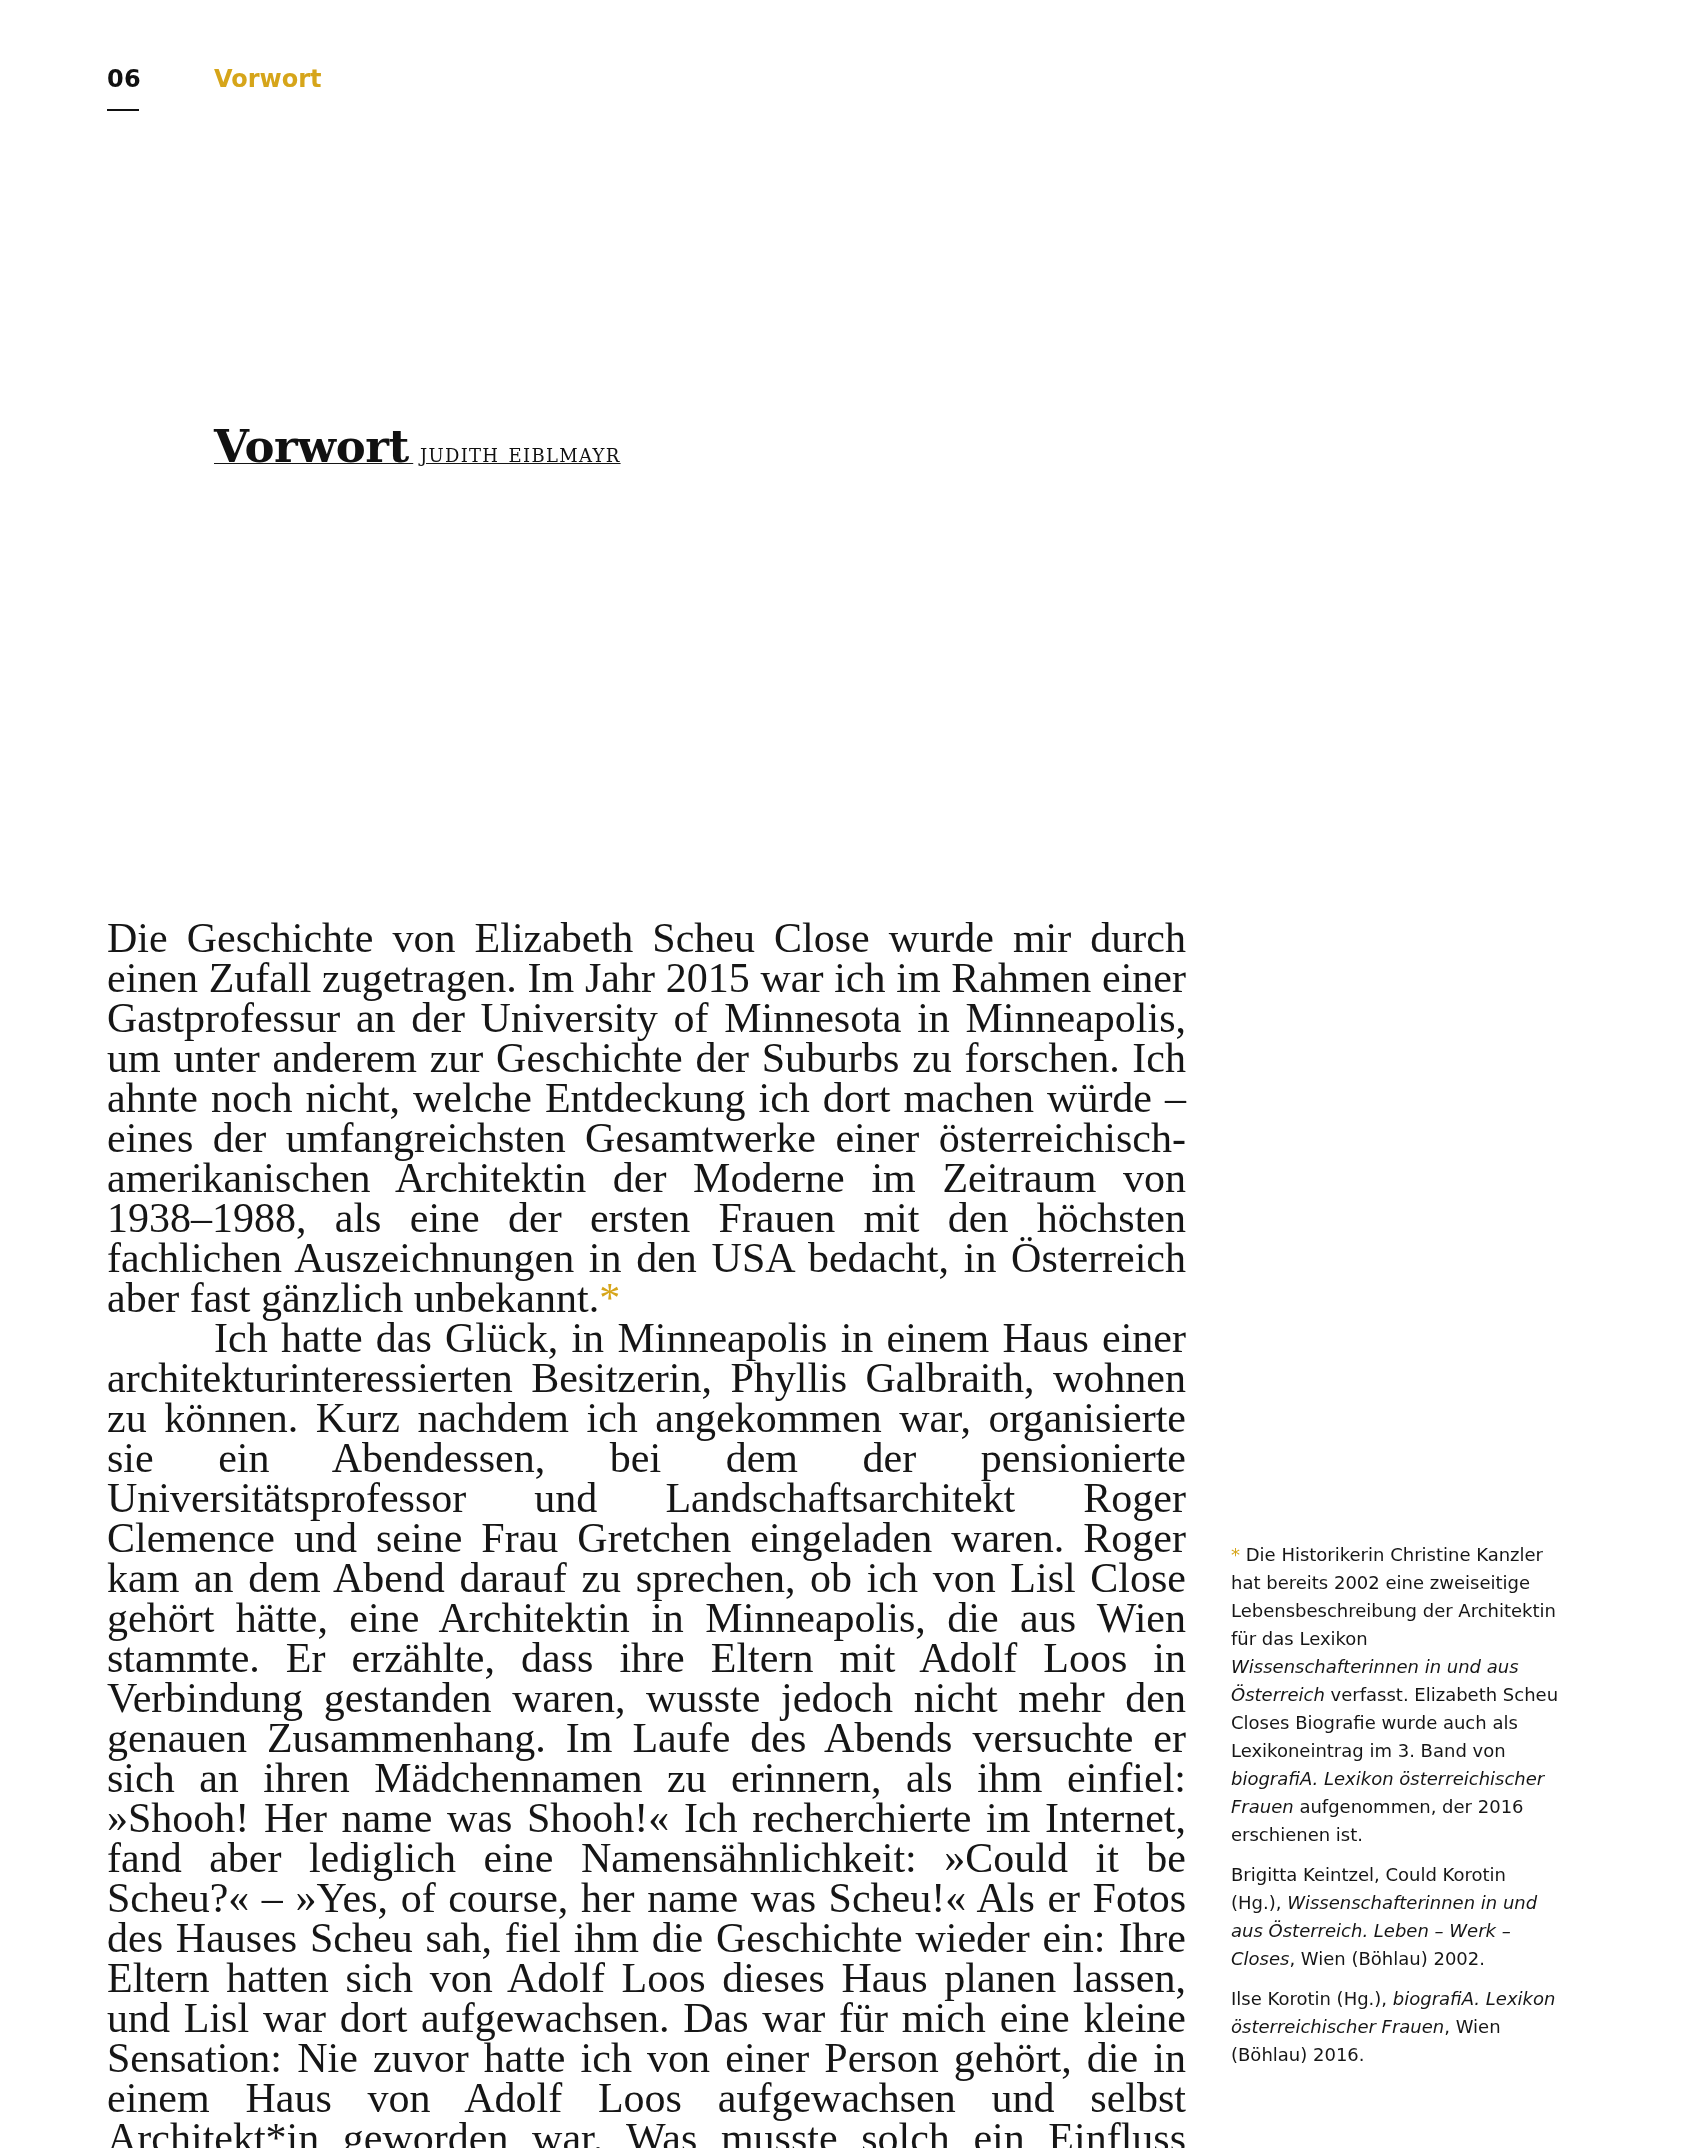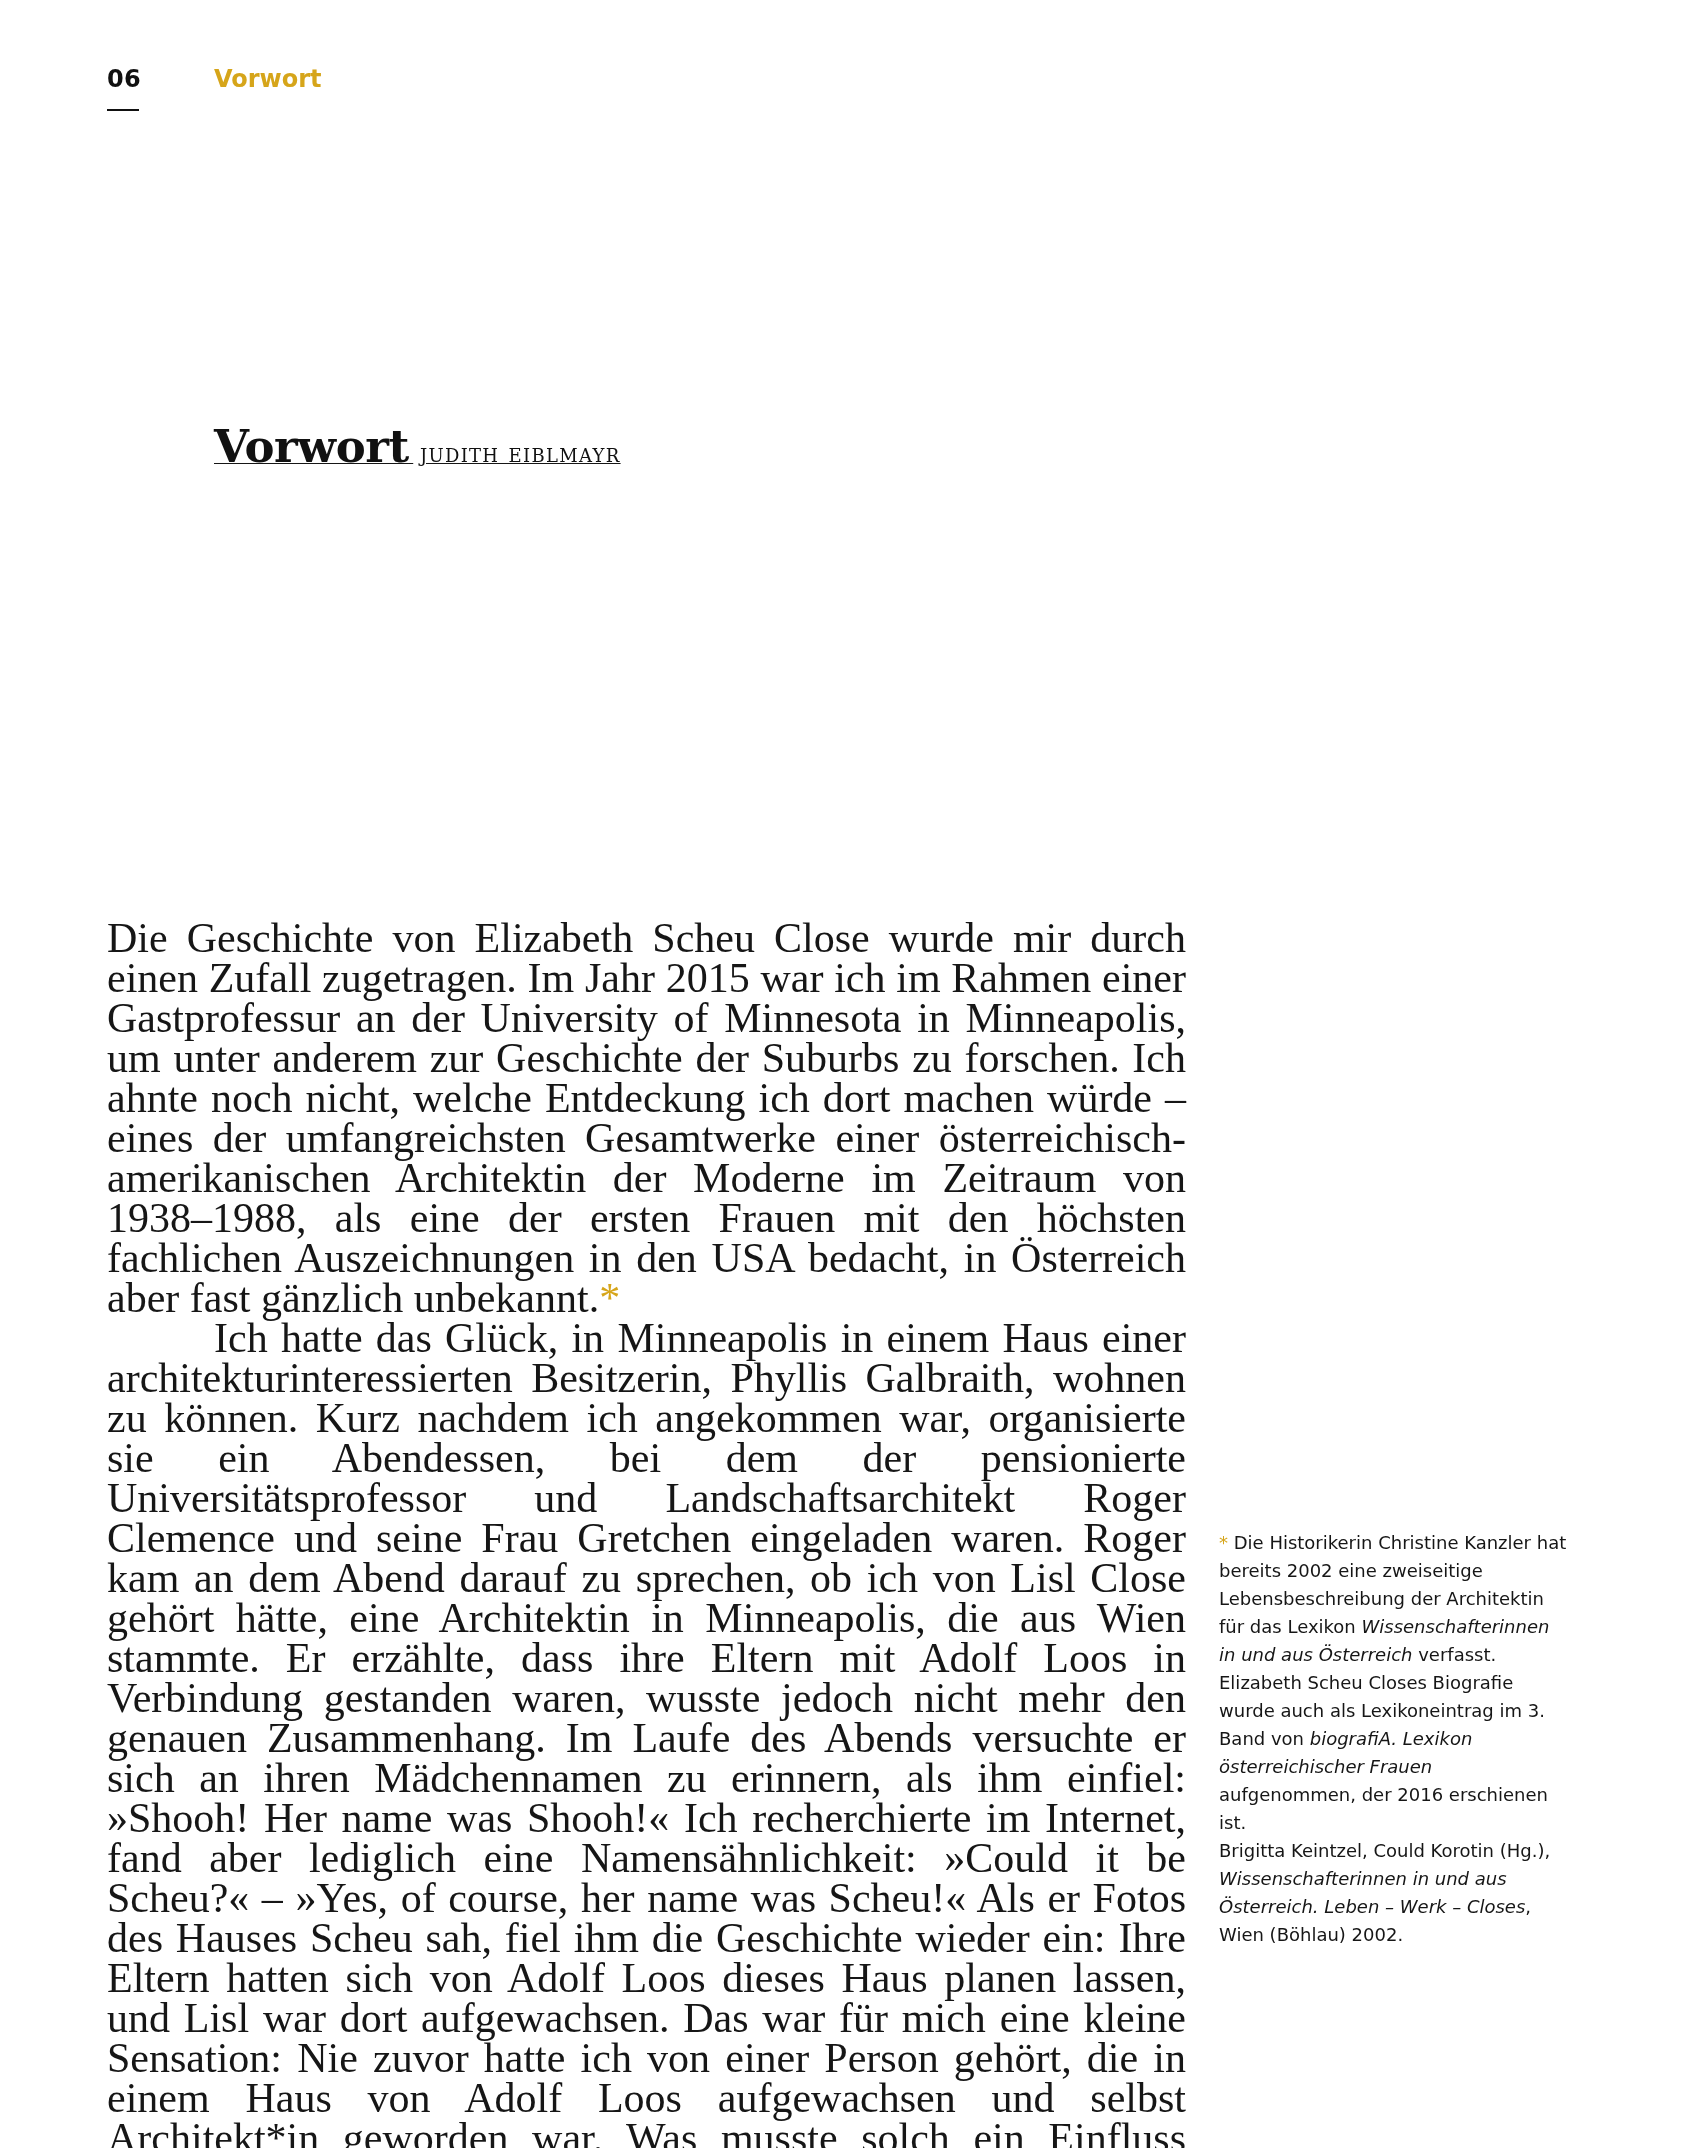--- a/index.html
+++ b/index.html
@@ -9,21 +9,21 @@
   .page-num-rule { position: absolute; left: 0; top: 44px; width: 32px; height: 1.7px; background: #111; }
   .section-name { position: absolute; left: 107px; top: 0; color: #d6a51a; white-space: nowrap; }
   .chapter-heading { position: absolute; left: 214px; top: 420px; white-space: nowrap; font-family: "DejaVu Serif", serif; text-decoration: underline; }
   .chapter-title { font-size: 45px; font-weight: bold; color: #111; letter-spacing: -0.4px; }
   .chapter-author { font-size: 25px; font-variant: small-caps; text-transform: lowercase; letter-spacing: 1.3px; margin-left: 6.7px; color: #111; }
   .body-text { position: absolute; left: 107px; top: 918px; width: 1079px; font-family: "Liberation Serif", serif; font-size: 42px; line-height: 40px; text-align: justify; color: #161616; hyphens: manual; }
   .body-text p { margin: 0; }
   .body-text p.indent { text-indent: 107px; }
   .note-mark { color: #d6a51a; }
   .sidenote { position: absolute; left: 1219px; top: 1529px; width: 352px; font-family: "DejaVu Sans", sans-serif; font-size: 18px; line-height: 28px; color: #161616; }
-  .sidenote p { margin: 0; }
+  .sidenote p { margin: 12px; }
   .sidenote .star { color: #d6a51a; }
   .sidenote em { font-style: italic; }
 </style>
 </head>
 <body>
 
 <div class="running-head">
   <span class="page-num">06</span>
   <span class="page-num-rule"></span>
   <span class="section-name">Vorwort</span>
@@ -35,14 +35,15 @@
 </div>
 
 <div class="body-text">
   <p><span>Die Geschichte von Elizabeth Scheu Close wurde mir durch einen Zufall zugetragen. Im Jahr 2015 war ich im Rahmen einer Gastprofessur an der University of Minnesota in Minneapolis, um unter anderem zur Geschichte der Suburbs zu forschen. Ich ahnte noch nicht, welche Entdeckung ich dort machen würde – eines der umfangreichsten Gesamtwerke einer österreichisch-amerikanischen Architektin der Moderne im Zeitraum von 1938–1988, als eine der ersten Frauen mit den höchsten fachlichen Auszeichnungen in den USA bedacht, in Österreich aber fast gänzlich unbekannt.</span><span class="note-mark">*</span></p>
   <p class="indent"><span>Ich hatte das Glück, in Minneapolis in einem Haus einer architekturinteressierten Besitzerin, Phyllis Galbraith, wohnen zu können. Kurz nachdem ich angekommen war, organisierte sie ein Abendessen, bei dem der pensionierte Universitätsprofessor und Landschaftsarchitekt Roger Clemence und seine Frau Gretchen eingeladen waren. Roger kam an dem Abend darauf zu sprechen, ob ich von Lisl Close gehört hätte, eine Architektin in Minneapolis, die aus Wien stammte. Er erzählte, dass ihre Eltern mit Adolf Loos in Verbindung gestanden waren, wusste jedoch nicht mehr den genauen Zusammenhang. Im Laufe des Abends versuchte er sich an ihren Mädchennamen zu erinnern, als ihm einfiel: »Shooh! Her name was Shooh!« Ich recherchierte im Internet, fand aber lediglich eine Namensähnlichkeit: »Could it be Scheu?« – »Yes, of course, her name was Scheu!« Als er Fotos des Hauses Scheu sah, fiel ihm die Geschichte wieder ein: Ihre Eltern hatten sich von Adolf Loos dieses Haus planen lassen, und Lisl war dort aufgewachsen. Das war für mich eine kleine Sensation: Nie zuvor hatte ich von einer Person gehört, die in einem Haus von Adolf Loos aufgewachsen und selbst Architekt*in geworden war. Was musste solch ein Einfluss wohl bedeutet haben!</span></p>
 </div>
 
 <div class="sidenote">
   <p><span class="star">*</span><span id="sn-main"><span> Die Historikerin Christine Kanzler hat bereits 2002 eine zweiseitige Lebensbeschreibung der Architektin für das Lexikon </span><em>Wissenschafterinnen in und aus Österreich</em><span> verfasst. Elizabeth Scheu Closes Biografie wurde auch als Lexikoneintrag im 3. Band von </span><em>biografiA. Lexikon österreichischer Frauen</em><span> aufgenommen, der 2016 erschienen ist.</span></span></p>
   <p id="sn-ref-0"><span>Brigitta Keintzel, Could Korotin (Hg.), </span><em>Wissenschafterinnen in und aus Österreich. Leben – Werk – Closes</em><span>, Wien (Böhlau) 2002.</span></p>
+  <p id="sn-ref-1"><span>Ilse Korotin (Hg.), </span><em>biografiA. Lexikon österreichischer Frauen</em><span>, Wien (Böhlau) 2016.</span></p>
 </div>
 
 
 </body></html>

